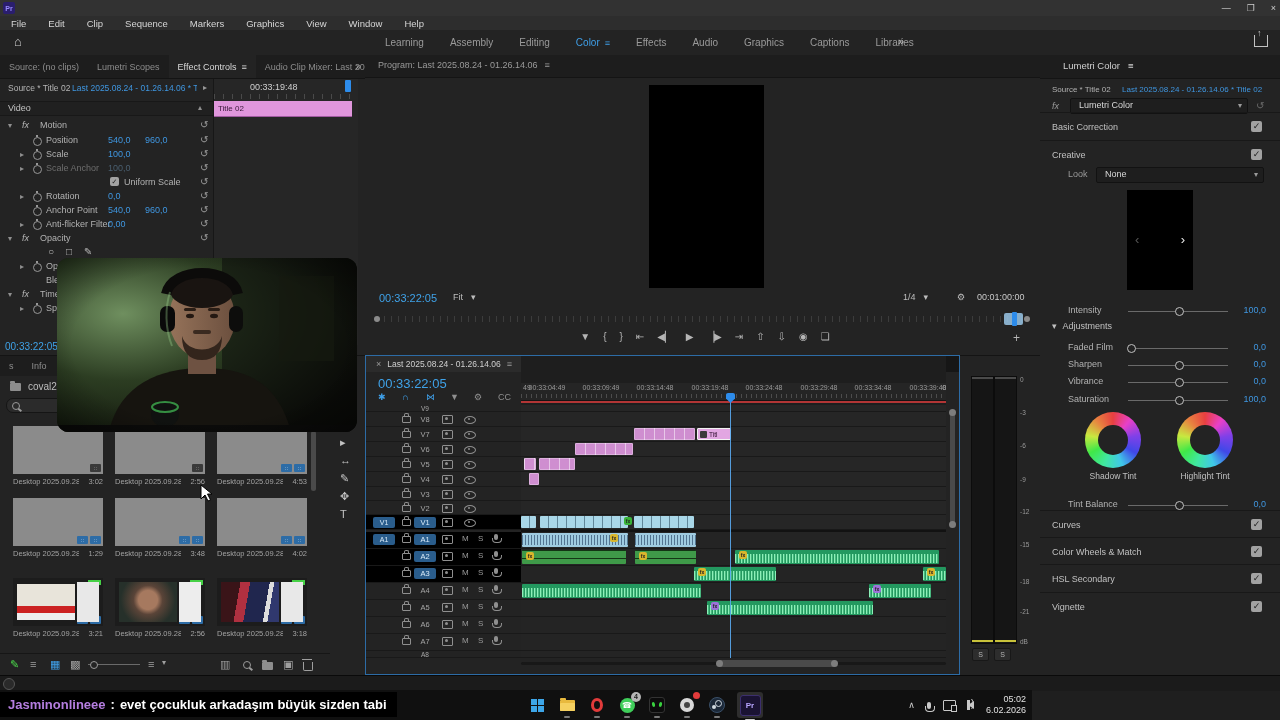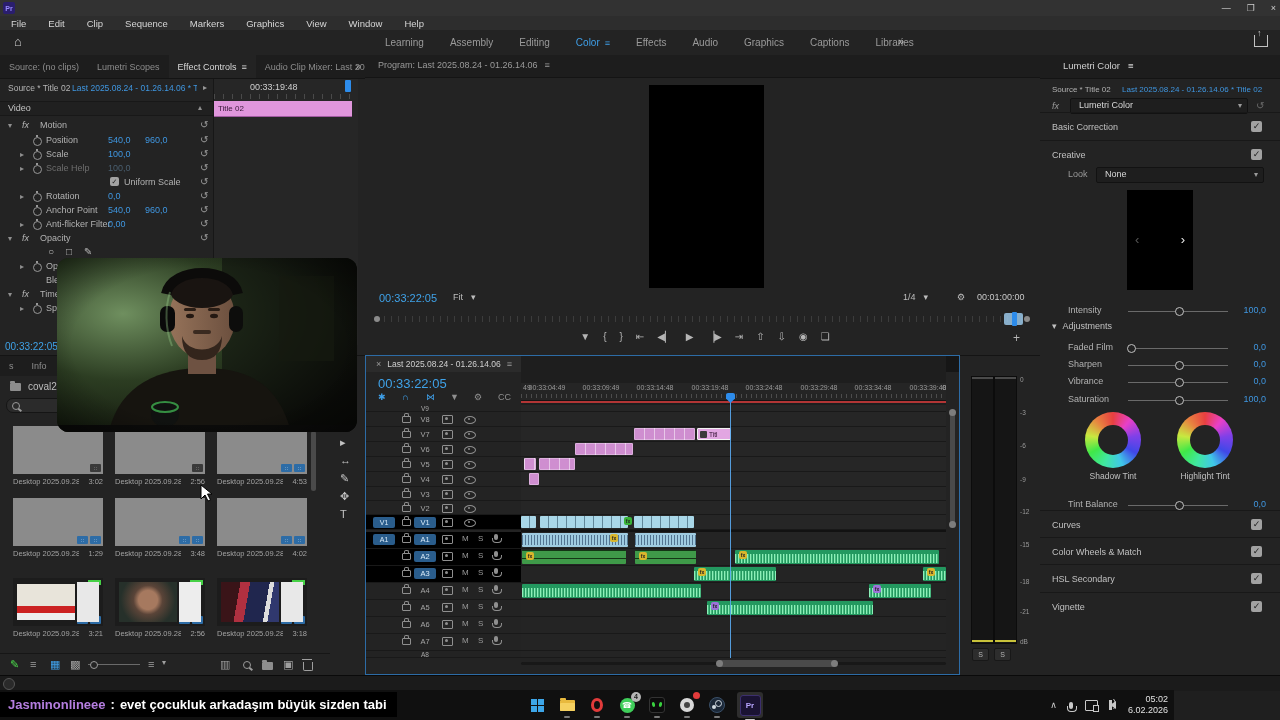--- a/index.html
+++ b/index.html
@@ -216,21 +216,21 @@
   .ladj{position:absolute;left:12px;top:266px;font-size:9px;color:#c0c0c0;display:flex;gap:6px;}
   .wheel{position:absolute;top:357px;width:56px;height:56px;border-radius:50%;
     background:conic-gradient(#e84040,#e840c8,#8040e8,#4048e8,#40c8e8,#40e8a0,#40e848,#c8e840,#e88440,#e84040);}
   .wheel::after{content:"";position:absolute;left:13px;top:13px;width:30px;height:30px;border-radius:50%;background:#232323;}
   .wlabel{position:absolute;top:416px;width:80px;text-align:center;font-size:8.5px;color:#c0c0c0;}
   
   .webcam{position:absolute;left:57px;top:258px;width:300px;height:174px;border-radius:12px;overflow:hidden;z-index:50;background:#0c0e08;}
   
   .botstrip{position:absolute;left:0;top:675px;width:1280px;height:15px;background:#1b1b1b;border-top:1px solid #0a0a0a;}
   .lens{position:absolute;left:3px;top:2px;width:10px;height:10px;border-radius:50%;background:#2a2a2a;border:1px solid #555;}
-  .taskbar{position:absolute;left:0;top:690px;width:1174px;height:30px;background:#101010;}
+  .taskbar{position:absolute;left:0;top:690px;width:1032px;height:30px;background:#101010;}
   .chatbox{position:absolute;left:0;top:2px;height:25px;background:#000;display:flex;align-items:center;padding:0 10px 0 8px;z-index:70;}
   .chatname{font-size:13px;font-weight:bold;color:#b57ee0;white-space:nowrap;}
   .chatsep{font-size:13px;font-weight:bold;color:#fff;margin:0 5px;}
   .chatmsg{font-size:13px;font-weight:bold;color:#fff;white-space:nowrap;}
   .tbicons{position:absolute;left:527px;top:0;height:30px;display:flex;gap:10px;align-items:center;}
   .tbic{position:relative;width:20px;height:20px;display:flex;align-items:center;justify-content:center;}
   .runbar{position:absolute;bottom:-3px;left:7px;width:6px;height:2px;background:#7a7a7a;border-radius:1px;}
   .winic{display:grid;grid-template-columns:6px 6px;grid-template-rows:6px 6px;gap:1px;}
   .winic span{background:#3da6e8;}
   .folderic{width:15px;height:11px;background:#e8b93e;border-radius:1px;position:relative;}
@@ -349,21 +349,21 @@
         <div class="ecrow" style="top: 93px;">
           <div class="chev" style="left: 20px;">▸</div>
           <div class="watch"></div>
           <div class="eclabel" style="left: 46px;">Scale</div>
           <div class="ecval" style="left: 108px;">100,0</div>
           <div class="reset">↺</div>
         </div>
         <div class="ecrow" style="top: 107px;">
           <div class="chev" style="left: 20px;">▸</div>
           <div class="watch"></div>
-          <div class="eclabel dim" style="left: 46px;">Scale Help</div>
+          <div class="eclabel dim" style="left: 46px;">Scale Anchor</div>
           <div class="ecval dimv" style="left: 108px;">100,0</div>
           <div class="reset">↺</div>
         </div>
         <div class="ecrow" style="top: 121px;">
           <div class="cb sm" style="position: absolute; left: 110px; top: 1px;">✓</div>
           <div class="eclabel" style="left: 124px;">Uniform Scale</div>
           <div class="reset">↺</div>
         </div>
         <div class="ecrow" style="top: 135px;">
           <div class="chev" style="left: 20px;">▸</div>

